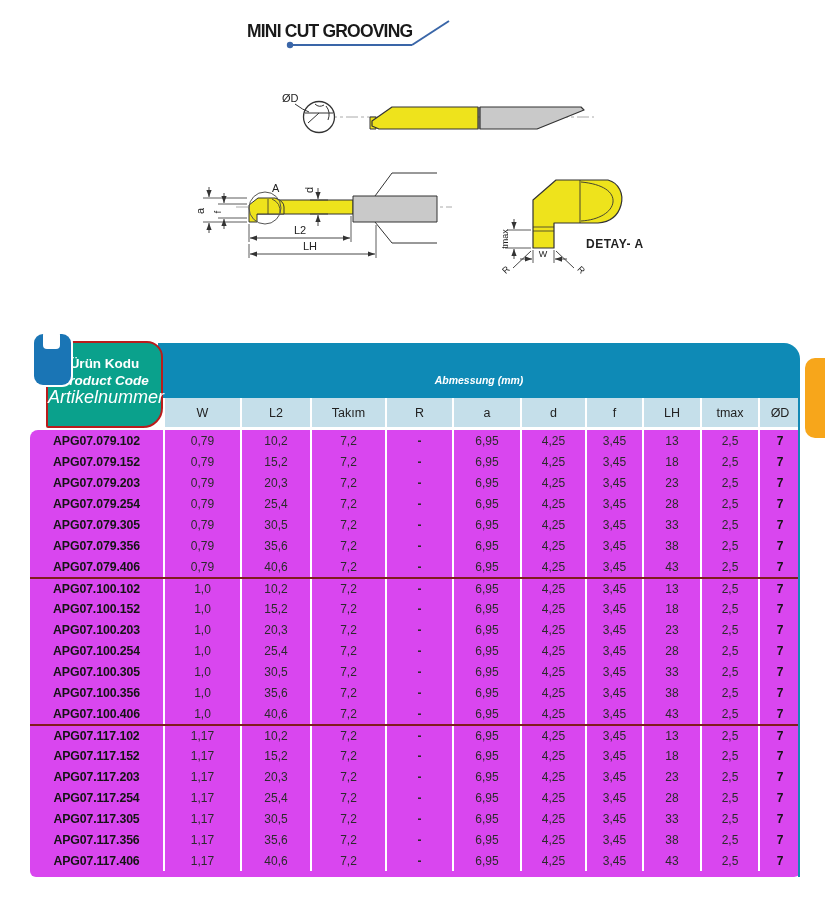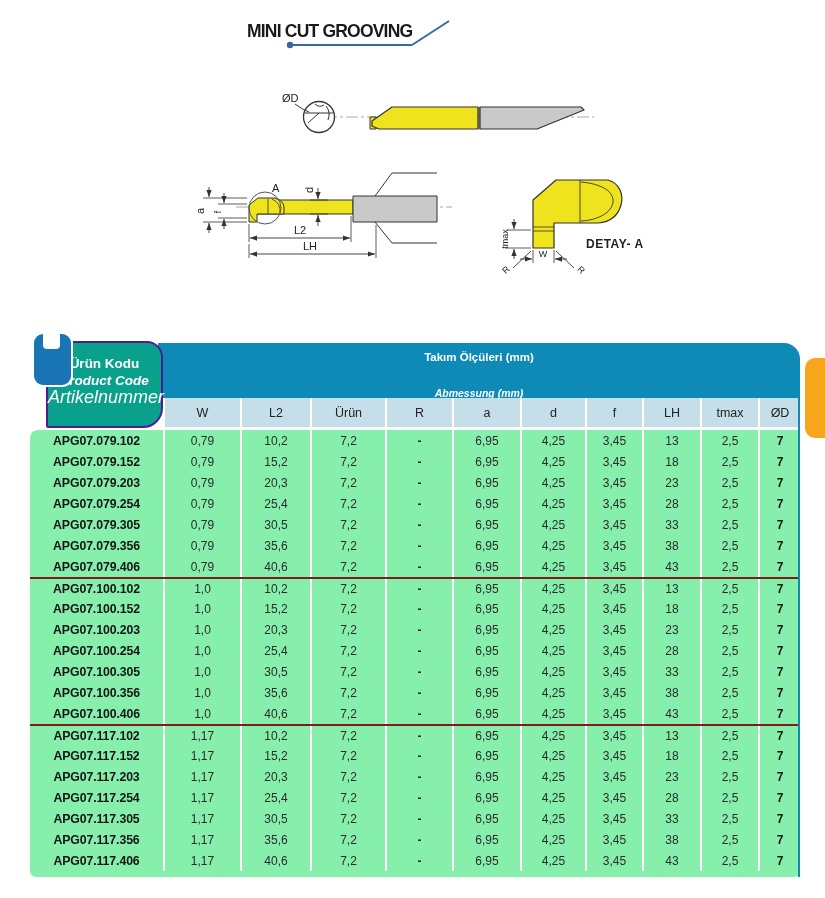--- a/index.html
+++ b/index.html
@@ -14,36 +14,36 @@
 
   
   #table-wrap{position:absolute;left:30px;top:338px;width:770px;height:548px;}
   #band{position:absolute;left:128px;top:5px;width:642px;height:57px;background:#0e8ab6;
         border-radius:0 16px 0 0;text-align:center;color:#fff;padding-top:8px;box-sizing:border-box;z-index:1;}
   #band .l1{font-size:11.5px;font-weight:bold;line-height:13px;}
   #band .l2{font-size:10.5px;font-style:italic;color:#8ecbe2;line-height:12px;}
   #band .l3{font-size:10.5px;font-style:italic;font-weight:bold;line-height:12px;margin-top:23px;}
 
   #teal{position:absolute;left:16px;top:3px;width:117px;height:87px;background:#0aa18c;
-        border:2px solid #4c1d95;border-radius:12px 16px 20px 2px;box-sizing:border-box;color:#fff;
+        border:2px solid #b91c1c;border-radius:12px 16px 20px 2px;box-sizing:border-box;color:#fff;
         text-align:center;padding-top:12px;z-index:3;}
   #teal .l1{font-size:13.5px;font-weight:bold;line-height:17px;}
   #teal .l2{font-size:13.5px;font-weight:bold;font-style:italic;line-height:17px;}
   #teal .l3{font-size:18px;font-style:italic;line-height:16px;}
 
   #clip{position:absolute;left:4px;top:-4px;width:37px;height:51px;background:#1a75b5;
         border-radius:9px;box-shadow:0 0 0 2px #fff;z-index:4;}
   #clip .notch{position:absolute;left:9px;top:-3px;width:17px;height:18px;background:#fff;border-radius:4px;}
 
   #col-headers{position:absolute;left:133px;top:60px;width:637px;height:29px;display:grid;
         grid-template-columns:77px 70px 75px 67px 68px 65px 57px 58px 58px 42px;z-index:1;}
   .hcell{background:#c5dfea;border-left:2px solid #fff;display:flex;align-items:center;justify-content:center;
         font-size:12.5px;color:#222;box-sizing:border-box;}
 
-  #table-body{position:absolute;left:0;top:92px;width:770px;background:#86efac;
+  #table-body{position:absolute;left:0;top:92px;width:770px;background:#d946ef;
         border-radius:8px 0 6px 6px;padding-bottom:6px;z-index:1;}
   .trow{display:grid;grid-template-columns:133px 77px 70px 75px 67px 68px 65px 57px 58px 58px 42px;
         height:21px;box-sizing:border-box;}
   .trow.group-start{border-top:2px solid #7f1d1d;}
   .cell{display:flex;align-items:center;justify-content:center;font-size:12px;color:#2b2b2b;
         border-left:2px solid #fff;box-sizing:border-box;}
   .cell:first-child{border-left:none;font-weight:bold;color:#141414;font-size:12.3px;letter-spacing:-.1px;}
   .cell.od{font-weight:bold;color:#141414;}
   .cell.dash{font-weight:bold;}
 
@@ -157,38 +157,37 @@
       <line x1="556" y1="251" x2="574" y2="268" stroke="#333" stroke-width="0.9"></line>
       <text transform="rotate(45 579 272)" x="579" y="272" text-anchor="middle" class="dimsm">R</text>
 
       <text x="586" y="248" class="detay">DETAY- A</text>
     </g>
   </svg>
 
   <div id="table-wrap">
 
     <div id="band">
-      <div class="l1">Takım Ölçüleri (mm)</div>
       <div class="l3">Abmessung (mm)</div>
     </div>
 
     <div id="teal">
       <div class="l1">Ürün Kodu</div>
       <div class="l2">Product Code</div>
       <div class="l3">Artikelnummer</div>
     </div>
 
     <div id="clip">
       <div class="notch"></div>
     </div>
 
     <div id="col-headers">
         <div class="hcell">W</div>
         <div class="hcell">L2</div>
-        <div class="hcell">Ürün</div>
+        <div class="hcell">Takım</div>
         <div class="hcell">R</div>
         <div class="hcell">a</div>
         <div class="hcell">d</div>
         <div class="hcell">f</div>
         <div class="hcell">LH</div>
         <div class="hcell">tmax</div>
         <div class="hcell">ØD</div>
       </div>
 
     <div id="table-body">

